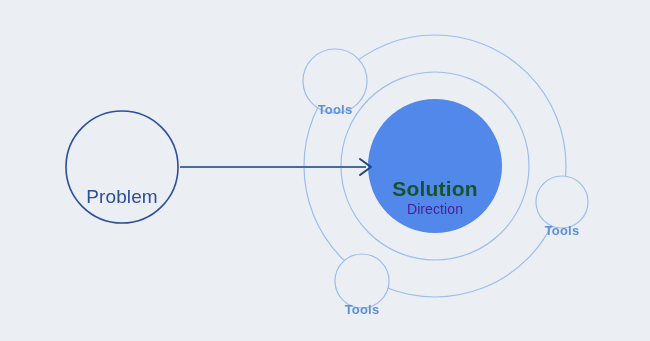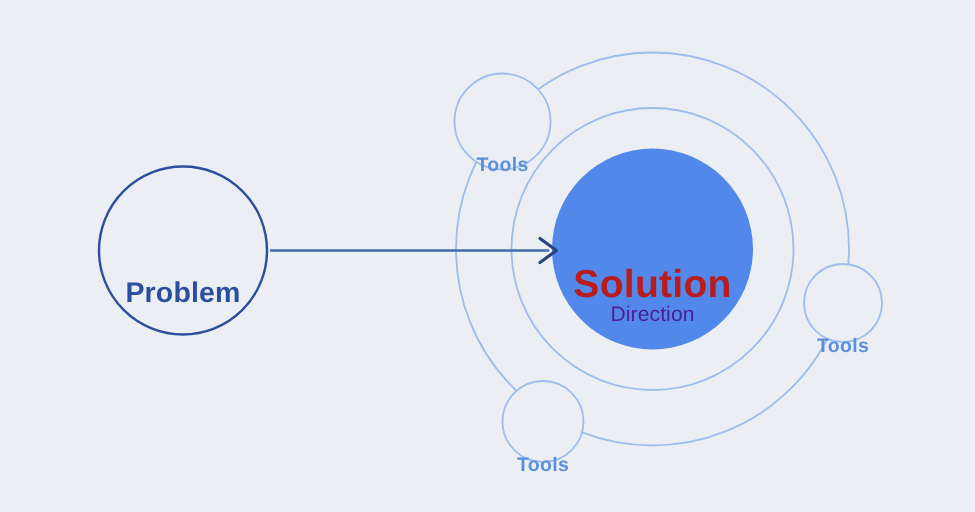--- a/index.html
+++ b/index.html
@@ -37,28 +37,28 @@
   .lbl {
     position: absolute;
     transform: translate(-50%, -50%);
     white-space: nowrap;
     text-align: center;
     line-height: 1.1;
     margin-top: 29px;
   }
   .lbl-problem {
     font-size: 19px;
-    font-weight: bold;
+    font-weight: normal;
     color: #2c4e9e;
     letter-spacing: 0.1px;
   }
   .lbl-solution-title {
-    font-size: 26px;
+    font-size: 21px;
     font-weight: bold;
-    color: #b91c1c;
+    color: #14532d;
     letter-spacing: 0.2px;
   }
   .lbl-solution-sub {
     font-size: 14px;
     font-weight: normal;
     color: #4c1d95;
     letter-spacing: 0.1px;
     text-align: right;
   }
   .lbl-tools {

